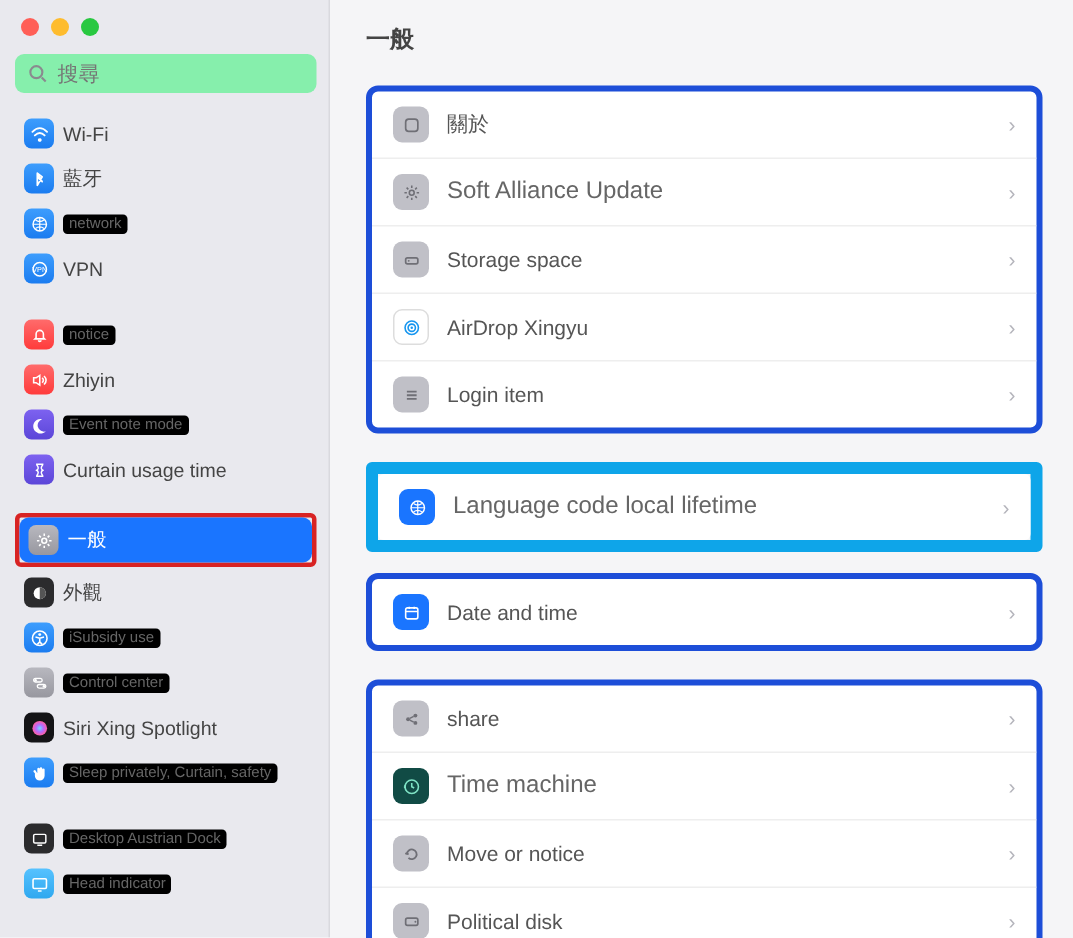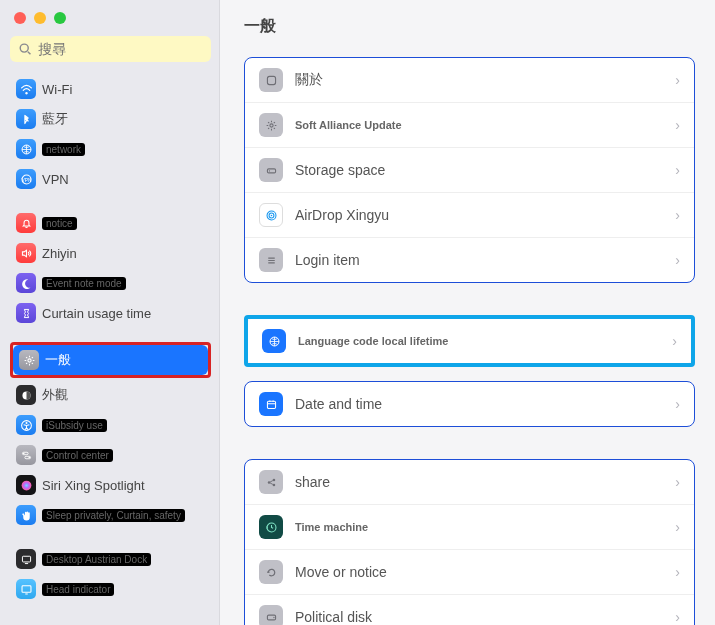--- a/index.html
+++ b/index.html
@@ -11,21 +11,21 @@
   .sidebar {
     width: 220px; height: 100%;
     background: #e9e9ee; border-right: 1px solid #d9d9de;
     padding: 10px 8px 0 10px; overflow: hidden;
   }
   .traffic-lights { display:flex; gap:8px; padding:2px 0 12px 4px; }
   .traffic-lights span { width:12px; height:12px; border-radius:50%; display:inline-block; }
   .tl-red{background:#ff5f57;} .tl-amber{background:#febc2e;} .tl-green{background:#28c840;}
   .search {
     display:flex; align-items:center; gap:6px;
-    background:#fef9c3; border-radius:6px; padding:5px 8px;
+    background:#86efac; border-radius:6px; padding:5px 8px;
     color:#8a8a8f; margin-bottom:12px;
   }
   .search input {
     border:none; background:transparent; outline:none;
     font-size:14px; color:#555; width:100%;
   }
   .side-group { margin-bottom:14px; }
   .side-item {
     display:flex; align-items:center; gap:6px; padding:5px 6px;
     border-radius:6px; font-size:13px; color:#444; cursor:default;
@@ -48,42 +48,42 @@
   .highlight-box {
     border:3px solid #d82323; border-radius:4px; padding:0; margin:2px 0;
   }
 
   .main {
     flex:1; height:100%; overflow-y:auto; background:#f5f5f7;
     padding:16px 20px 40px 24px; position:relative;
   }
   .main h1 { font-size:16px; font-weight:600; color:#444; margin-bottom:20px; }
   .card {
-    background:#fff; border:1px solid #1d4ed8; border-radius:8px;
-    margin-bottom:32px; overflow:hidden;
+    background:#fff; border:4px solid #1d4ed8; border-radius:8px;
+    margin-bottom:19px; overflow:hidden;
   }
   .row {
     display:flex; align-items:center; gap:12px; padding:10px 14px;
     border-top:1px solid #eee; cursor:default;
   }
   .row:first-child{ border-top:none; }
   .row .rlabel { flex:1; font-size:14px; color:#555; }
-  .row .rlabel.small { font-size:11px; color:#666;font-weight:bold; }
+  .row .rlabel.small { font-size:16px; color:#666; }
   .row .chev { color:#b5b5bc; font-size:14px; }
   .ri {
     width:24px; height:24px; border-radius:6px; display:flex;
     align-items:center; justify-content:center; color:#fff; font-size:13px;
     flex-shrink:0;
   }
   .ri-gray{background:#c0c0c7;color:#6f6f76;}
   .ri-blue{background:#1a75ff;}
   .ri-white{background:#fff;border:1px solid #ddd;color:#888;}
   .ri-darkgreen{background:#114b45;}
   .highlight-row {
-    border:4px solid #0ea5e9; border-radius:4px; margin-bottom:14px;
+    border:8px solid #0ea5e9; border-radius:4px; margin-bottom:14px;
   }
   .highlight-row .card{ margin-bottom:0; border-radius:4px; border:none;}
   .watermark {
     position:absolute; right:12px; bottom:8px; background:#e2e2e6;
     padding:4px 12px; font-size:14px; font-weight:600; color:#333;
   }
 
   svg { width:13px; height:13px; }
   .glyph-mag{ width:16px;height:16px; }
 </style>

